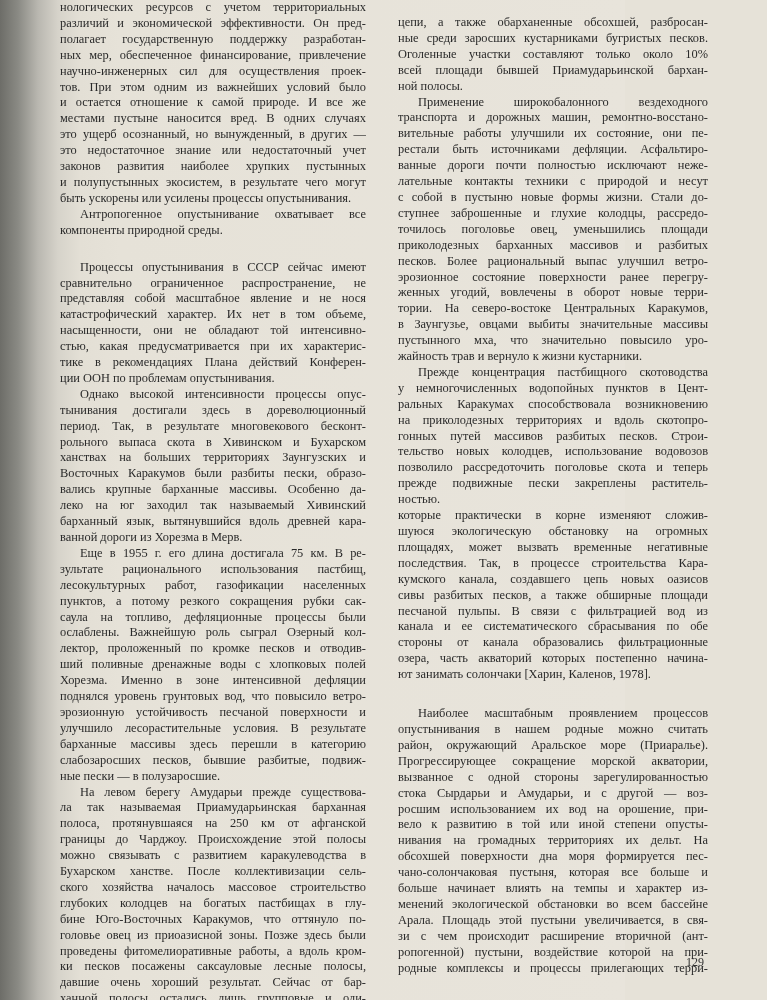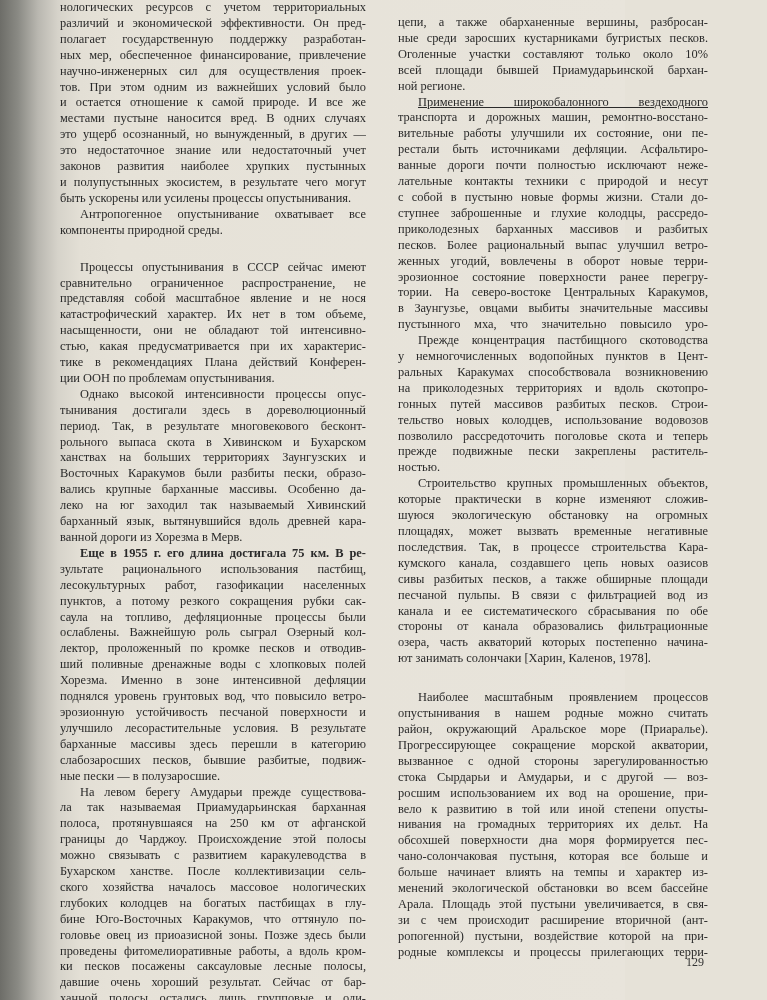--- a/index.html
+++ b/index.html
@@ -68,21 +68,21 @@
         <span class="line">период. Так, в результате многовекового бесконт-</span>
         <span class="line">рольного выпаса скота в Хивинском и Бухарском</span>
         <span class="line">ханствах на больших территориях Заунгузских и</span>
         <span class="line">Восточных Каракумов были разбиты пески, образо-</span>
         <span class="line">вались крупные барханные массивы. Особенно да-</span>
         <span class="line">леко на юг заходил так называемый Хивинский</span>
         <span class="line">барханный язык, вытянувшийся вдоль древней кара-</span>
         <span class="line last">ванной дороги из Хорезма в Мерв.</span>
       </p>
       <p>
-        <span class="line" style="padding-left: 20px; font-weight: bold;">Еще в 1955 г. его длина достигала 75 км. В ре-</span>
+        <span class="line" style="padding-left: 20px;">Еще в 1955 г. его длина достигала 75 км. В ре-</span>
         <span class="line">зультате рационального использования пастбищ,</span>
         <span class="line">лесокультурных работ, газофикации населенных</span>
         <span class="line">пунктов, а потому резкого сокращения рубки сак-</span>
         <span class="line">саула на топливо, дефляционные процессы были</span>
         <span class="line">ослаблены. Важнейшую роль сыграл Озерный кол-</span>
         <span class="line">лектор, проложенный по кромке песков и отводив-</span>
         <span class="line">ший поливные дренажные воды с хлопковых полей</span>
         <span class="line">Хорезма. Именно в зоне интенсивной дефляции</span>
         <span class="line">поднялся уровень грунтовых вод, что повысило ветро-</span>
         <span class="line">эрозионную устойчивость песчаной поверхности и</span>
@@ -91,69 +91,70 @@
         <span class="line">слабозаросших песков, бывшие разбитые, подвиж-</span>
         <span class="line last">ные пески — в полузаросшие.</span>
       </p>
       <p>
         <span class="line" style="padding-left: 20px;">На левом берегу Амударьи прежде существова-</span>
         <span class="line">ла так называемая Приамударьинская барханная</span>
         <span class="line">полоса, протянувшаяся на 250 км от афганской</span>
         <span class="line">границы до Чарджоу. Происхождение этой полосы</span>
         <span class="line">можно связывать с развитием каракулеводства в</span>
         <span class="line">Бухарском ханстве. После коллективизации сель-</span>
-        <span class="line">ского хозяйства началось массовое нологических</span>
+        <span class="line">ского хозяйства началось массовое строительство</span>
         <span class="line">глубоких колодцев на богатых пастбищах в глу-</span>
         <span class="line">бине Юго-Восточных Каракумов, что оттянуло по-</span>
         <span class="line">головье овец из приоазисной зоны. Позже здесь были</span>
         <span class="line">проведены фитомелиоративные работы, а вдоль кром-</span>
         <span class="line">ки песков посажены саксауловые лесные полосы,</span>
         <span class="line">давшие очень хороший результат. Сейчас от бар-</span>
         <span class="line">ханной полосы остались лишь групповые и оди-</span>
         <span class="line">ночные барханы, кое-где одиночные и барханные</span>
       </p>
     </div>
   <div class="col right" id="right-col">
       <p>
-        <span class="line">цепи, а также обарханенные вершины, разбросан-</span>
+        <span class="line">цепи, а также обарханенные обсохшей, разбросан-</span>
         <span class="line">ные среди заросших кустарниками бугристых песков.</span>
         <span class="line">Оголенные участки составляют только около 10%</span>
         <span class="line">всей площади бывшей Приамударьинской бархан-</span>
-        <span class="line last">ной регионе.</span>
+        <span class="line last">ной полосы.</span>
       </p>
       <p>
-        <span class="line" style="padding-left: 20px; text-decoration: underline;">Применение широкобалонного вездеходного</span>
+        <span class="line" style="padding-left: 20px;">Применение широкобалонного вездеходного</span>
         <span class="line">транспорта и дорожных машин, ремонтно-восстано-</span>
         <span class="line">вительные работы улучшили их состояние, они пе-</span>
         <span class="line">рестали быть источниками дефляции. Асфальтиро-</span>
         <span class="line">ванные дороги почти полностью исключают неже-</span>
         <span class="line">лательные контакты техники с природой и несут</span>
         <span class="line">с собой в пустыню новые формы жизни. Стали до-</span>
         <span class="line">ступнее заброшенные и глухие колодцы, рассредо-</span>
+        <span class="line">точилось поголовье овец, уменьшились площади</span>
         <span class="line">приколодезных барханных массивов и разбитых</span>
         <span class="line">песков. Более рациональный выпас улучшил ветро-</span>
+        <span class="line">эрозионное состояние поверхности ранее перегру-</span>
         <span class="line">женных угодий, вовлечены в оборот новые терри-</span>
-        <span class="line">эрозионное состояние поверхности ранее перегру-</span>
         <span class="line">тории. На северо-востоке Центральных Каракумов,</span>
         <span class="line">в Заунгузье, овцами выбиты значительные массивы</span>
         <span class="line">пустынного мха, что значительно повысило уро-</span>
+        <span class="line last">жайность трав и вернуло к жизни кустарники.</span>
       </p>
       <p>
         <span class="line" style="padding-left: 20px;">Прежде концентрация пастбищного скотоводства</span>
         <span class="line">у немногочисленных водопойных пунктов в Цент-</span>
         <span class="line">ральных Каракумах способствовала возникновению</span>
         <span class="line">на приколодезных территориях и вдоль скотопро-</span>
         <span class="line">гонных путей массивов разбитых песков. Строи-</span>
         <span class="line">тельство новых колодцев, использование водовозов</span>
         <span class="line">позволило рассредоточить поголовье скота и теперь</span>
         <span class="line">прежде подвижные пески закреплены раститель-</span>
         <span class="line last">ностью.</span>
       </p>
       <p>
-        <span class="line" style="padding-left: 20px;">Строительство крупных промышленных объектов,</span>
         <span class="line">которые практически в корне изменяют сложив-</span>
         <span class="line">шуюся экологическую обстановку на огромных</span>
         <span class="line">площадях, может вызвать временные негативные</span>
         <span class="line">последствия. Так, в процессе строительства Кара-</span>
         <span class="line">кумского канала, создавшего цепь новых оазисов</span>
         <span class="line">сивы разбитых песков, а также обширные площади</span>
         <span class="line">песчаной пульпы. В связи с фильтрацией вод из</span>
         <span class="line">канала и ее систематического сбрасывания по обе</span>
         <span class="line">стороны от канала образовались фильтрационные</span>
         <span class="line">озера, часть акваторий которых постепенно начина-</span>

